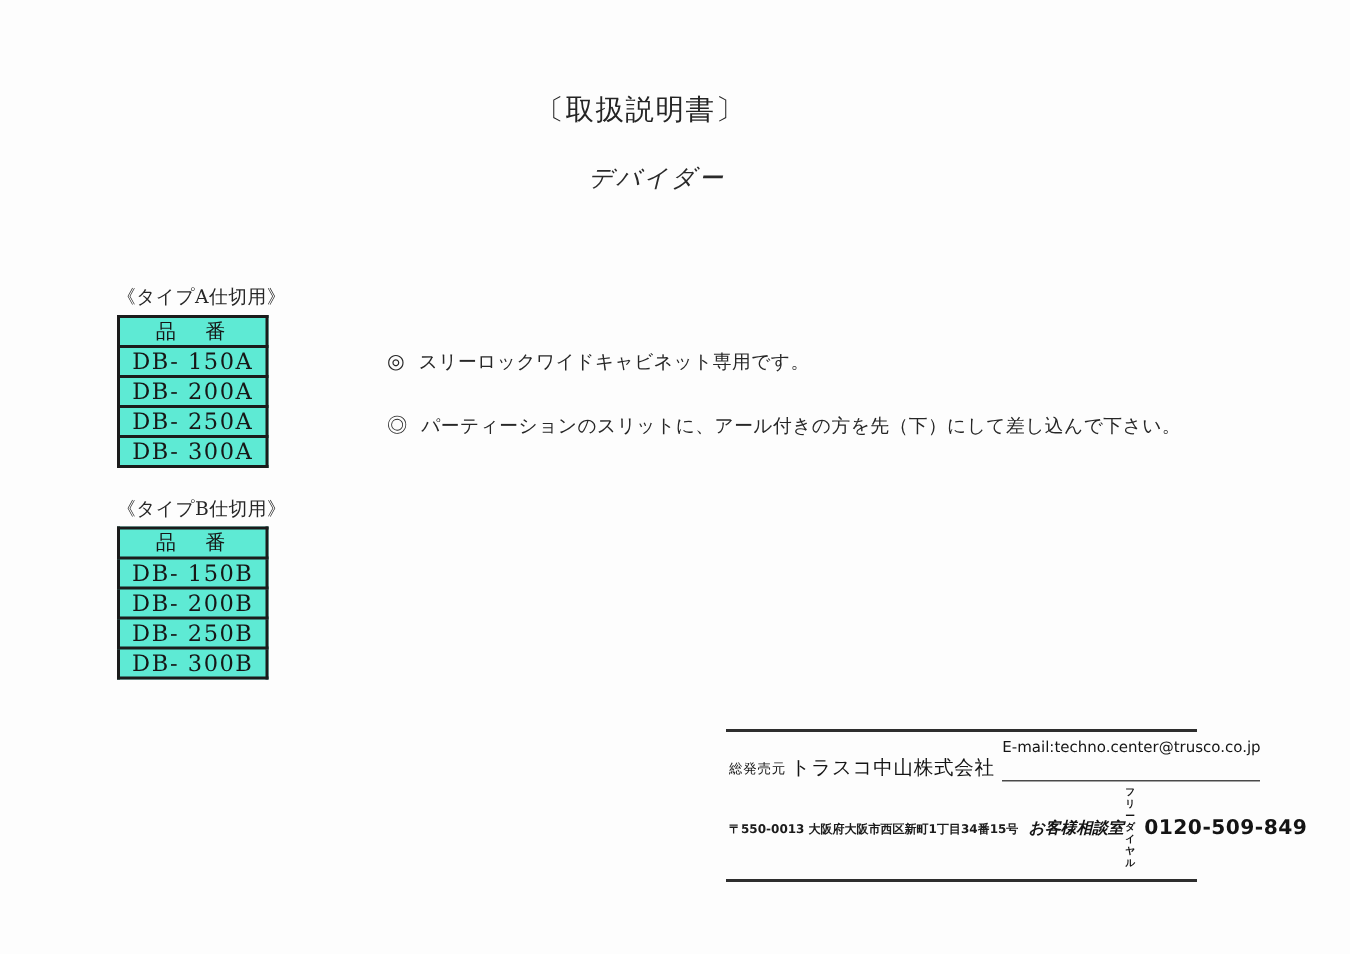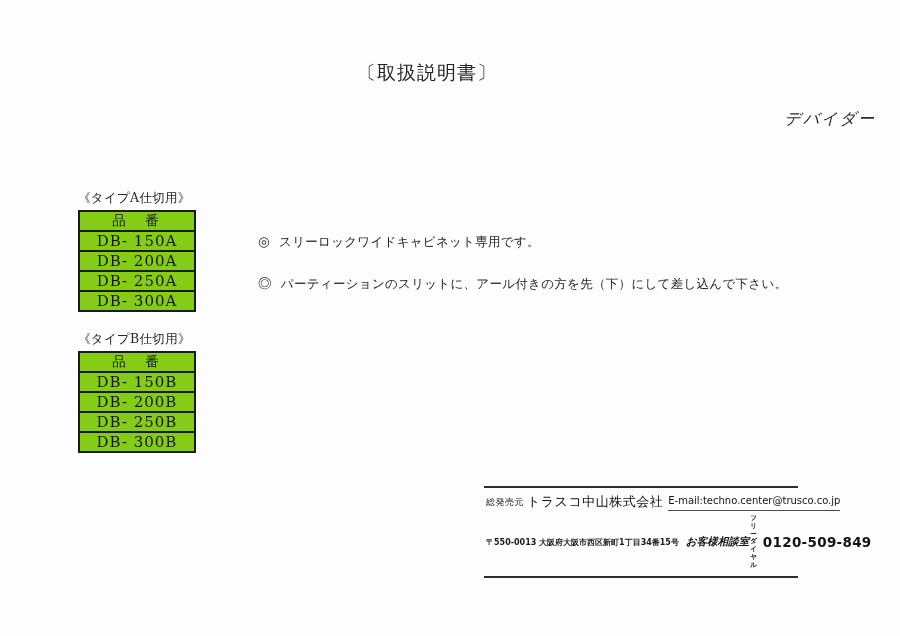--- a/index.html
+++ b/index.html
@@ -24,43 +24,43 @@
     font-size: 19px;
     letter-spacing: 1px;
     color: #242424;
     white-space: nowrap;
   }
   .doc-subtitle {
     position: absolute;
     top: 109px;
     left: 0;
     width: 876px;
-    text-align: right;
+    text-align: center;
     font-size: 16px;
     font-style: italic;
     letter-spacing: 2px;
     color: #2a2a2a;
     white-space: nowrap;
   }
 
   
   .table-block { position: absolute; left: 78px; }
   .table-block.block-a { top: 190px; }
   .table-block.block-b { top: 331px; }
   .table-caption {
     font-size: 12.5px;
     color: #262626;
     margin: 0 0 3px 0;
     white-space: nowrap;
     letter-spacing: 0.3px;
   }
   table.part-table {
     border-collapse: collapse;
-    width: 118px;
-    background: #84cc16;
+    width: 101px;
+    background: #5eead4;
   }
   table.part-table th,
   table.part-table td {
     border: 2px solid #1b1b1b;
     height: 17.5px;
     padding: 0;
     text-align: center;
     vertical-align: middle;
     font-weight: normal;
     color: #161616;
@@ -110,21 +110,21 @@
     white-space: nowrap;
     letter-spacing: 0.5px;
     margin-left: 3px;
   }
   .pub-email {
     flex: 1;
     margin-left: 5px;
     font-size: 10px;
     text-align: center;
     border-bottom: 1.5px solid #4a4a4a;
-    padding-bottom: 4px;
+    padding-bottom: 16px;
     white-space: nowrap;
     letter-spacing: 0;
   }
   .pub-row2 { display: flex; align-items: center; margin-top: 4px; }
   .pub-address { font-size: 8px; white-space: nowrap; color: #1c1c1c; font-weight: bold; }
   .pub-contact { font-size: 10.5px; white-space: nowrap; margin-left: 7px; font-weight: bold; font-style: italic; }
   .pub-freedial {
     display: inline-flex;
     flex-direction: column;
     align-items: center;

